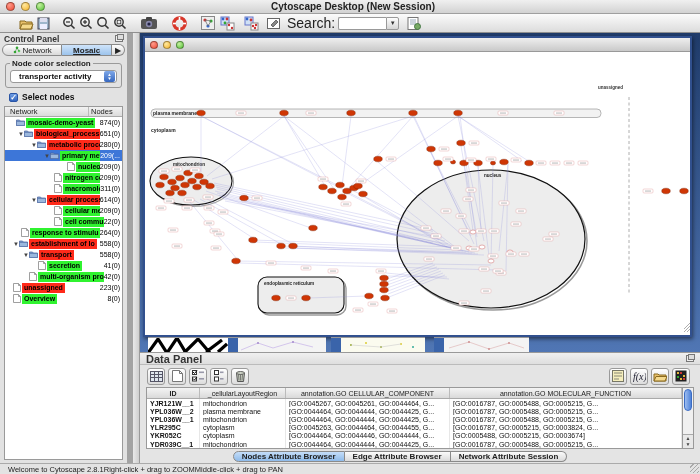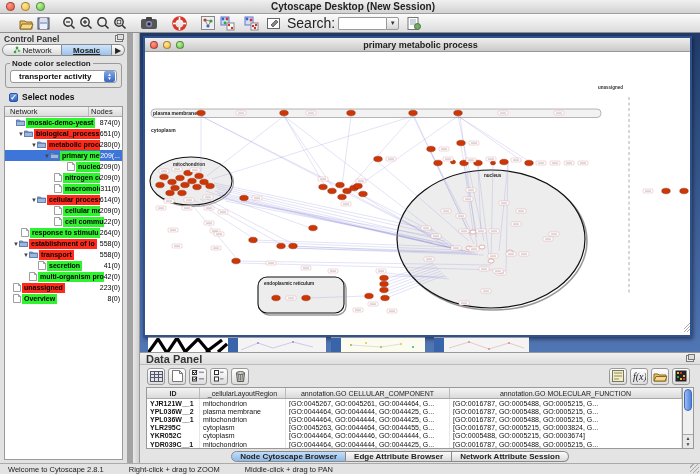--- a/index.html
+++ b/index.html
@@ -71,21 +71,21 @@
 .col-id { width:53px; font-weight:bold; } .col-region { width:86px; } .col-cc { width:164px; } .col-mf { flex:1; }
 .vscroll { width:11px; border-left:1px solid #999; background:#f0f0f0; position:relative; }
 .vthumb { position:absolute; top:1px; left:1px; width:8px; height:22px; border-radius:4px; background:linear-gradient(90deg,#9dbdf0,#4f82d8); border:1px solid #3b6cc4; }
 .varrows { position:absolute; bottom:0; left:0; width:10px; height:14px; font-size:5px; color:#444; text-align:center; line-height:6px; background:#e8e8e8; border-top:1px solid #aaa; }
 .dp-tabs { height:14px; display:flex; align-items:center; justify-content:center; padding-right:40px; }
 .dptab { height:11px; display:flex; align-items:center; padding:0 8px; border:1px solid #8a8a8a; border-left:none; font-size:8px; font-weight:bold; color:#222; background:linear-gradient(#fbfbfb,#dadada); }
 .dptab.first { border-left:1px solid #8a8a8a; border-radius:6px 0 0 6px; }
 .dptab.last { border-radius:0 6px 6px 0; }
 .dptab.active { background:linear-gradient(#c4ddf8,#8fbbea); }
 .statusbar { height:11px; background:#e3e3e3; border-top:1px solid #aaa; display:flex; align-items:center; font-size:7.5px; color:#222; position:relative; }
-.statusbar span { margin-left:25px; } .statusbar span:first-child { margin-left:8px; }
+.statusbar span { } .statusbar span:first-child { margin-left:8px; }
 .grip { position:absolute; right:1px; bottom:1px; width:9px; height:9px; background:repeating-linear-gradient(135deg,transparent 0 2px,#aaa 2px 3px); }
 </style>
 </head>
 <body>
 
 <div class="titlebar">
   <div class="lights">
     <div class="light red"></div>
     <div class="light yellow"></div>
     <div class="light green"></div>
@@ -426,21 +426,20 @@
   <div class="splitter"></div>
   <div class="rightarea">
     <div class="mdi" id="mdi">
       <div class="netwin">
         <div class="netwin-title">
           <div class="lights">
             <div class="light red"></div>
             <div class="light yellow"></div>
             <div class="light green"></div>
           </div>
-          <div class="win-title">primary metabolic process</div>
         </div>
         <div class="canvas" id="graph-canvas"><svg width="545" height="283" viewBox="144 51 545 283" xmlns="http://www.w3.org/2000/svg">
               <ellipse cx="191.5" cy="181.5" rx="41" ry="24" fill="none" stroke="#000" stroke-width="1.2" opacity="0.35"></ellipse>
               <ellipse cx="492" cy="240" rx="94" ry="69" fill="none" stroke="#000" stroke-width="1.6" opacity="0.4"></ellipse>
               <rect x="259" y="278" width="86" height="36" rx="9" fill="none" stroke="#000" stroke-width="1.4" opacity="0.4"></rect>
               <rect x="150" y="108" width="450" height="8.5" rx="4" fill="#f2f2f2" stroke="#999" stroke-width="0.7"></rect>
               <text x="152" y="114" font-size="5" font-weight="bold" fill="#222">plasma membrane</text>
               <text x="150" y="131" font-size="5" font-weight="bold" fill="#222">cytoplasm</text>
               <ellipse cx="190" cy="180" rx="41" ry="24" fill="#ededed" stroke="#111" stroke-width="1.1"></ellipse>
               <text x="172" y="165" font-size="4.6" font-weight="bold" fill="#222">mitochondrion</text>
@@ -1002,21 +1001,21 @@
                 <div class="col-mf">[GO:0016787, GO:0005488, GO:0005215, G...</div>
               </div>
             </div>
         </div>
         <div class="vscroll">
           <div class="vthumb"></div>
           <div class="varrows">▲<br>▼</div>
         </div>
       </div>
       <div class="dp-tabs" id="dp-tabs">
-          <div class="dptab first active">Node Cytoscape Browser</div>
+          <div class="dptab first active">Nodes Attribute Browser</div>
           <div class="dptab">Edge Attribute Browser</div>
           <div class="dptab last">Network Attribute Session</div>
         </div>
     </div>
   </div>
 </div>
 
 <div class="statusbar" id="status-bar">
   <span>Welcome to Cytoscape 2.8.1</span>
     <span>Right-click + drag to ZOOM</span>

